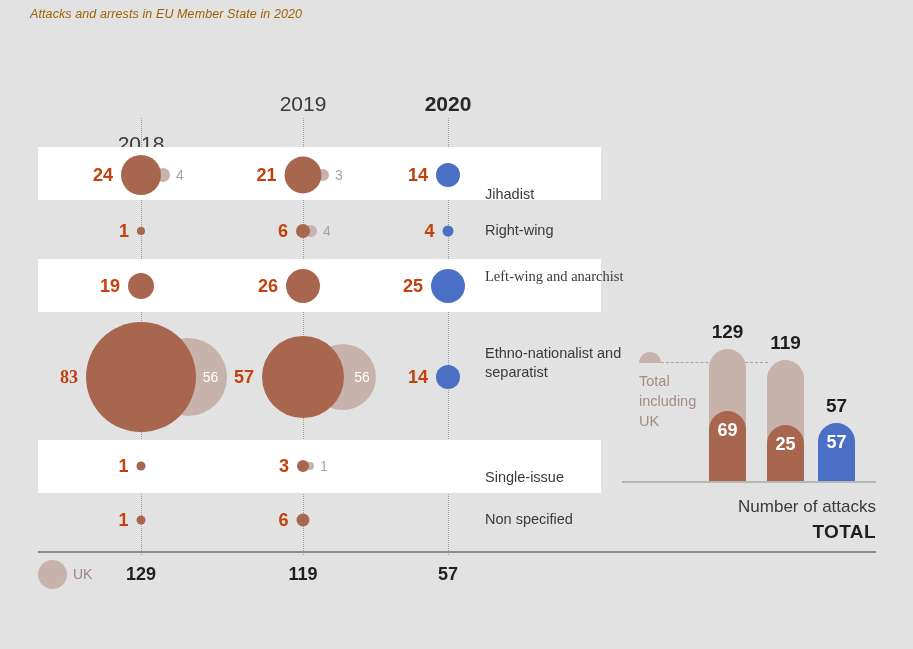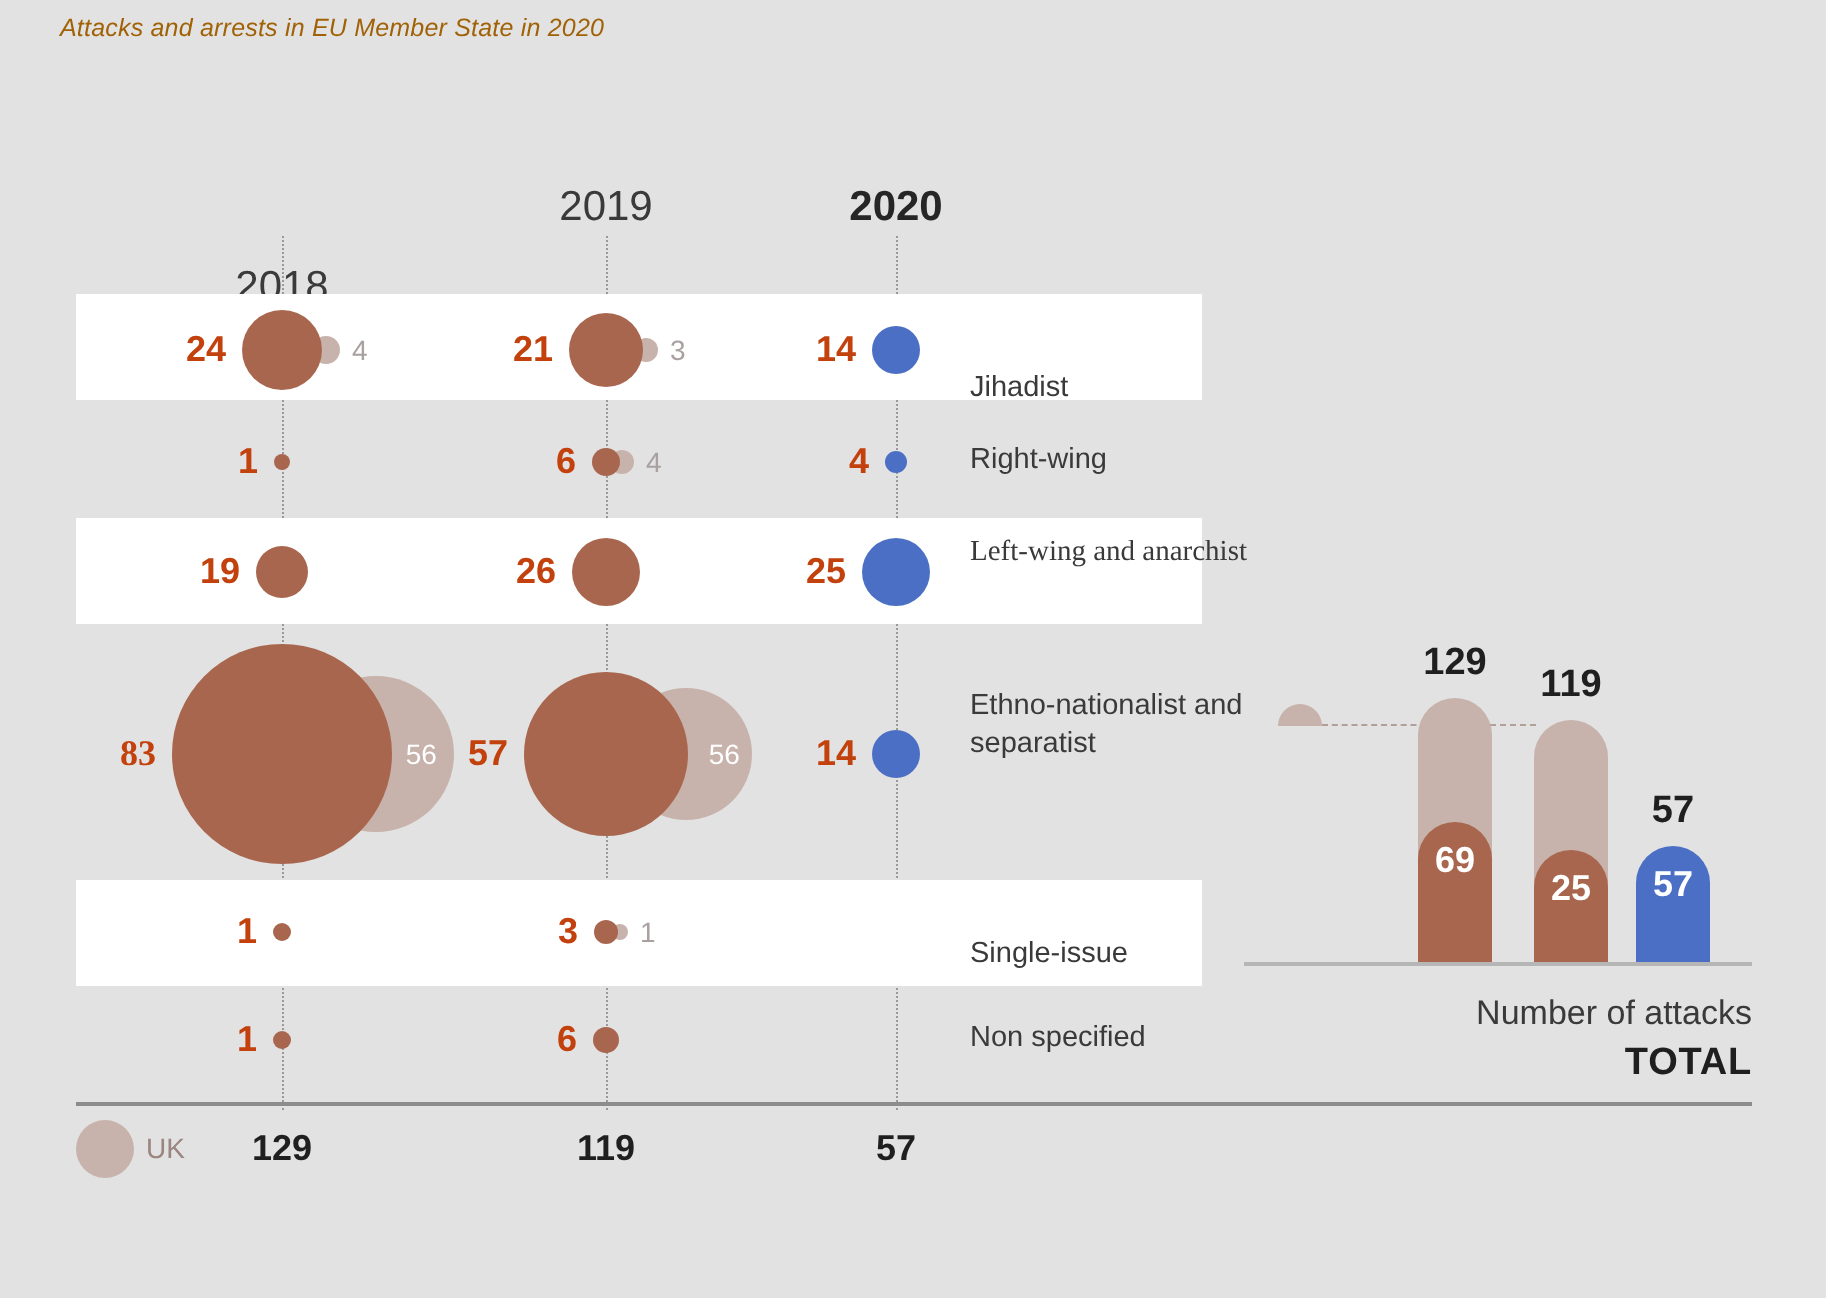--- a/index.html
+++ b/index.html
@@ -225,20 +225,21 @@
   <div id="totals-layer">
       <div class="tot" style="left: 141px;">129</div>
       <div class="tot" style="left: 303px;">119</div>
       <div class="tot" style="left: 448px;">57</div>
     </div>
 
   <div class="baseline"></div>
   <div class="annot-half"></div>
   <div class="annot-line"></div>
   <div class="annot-line2"></div>
+  <div class="annot-txt">Total including UK</div>
   <div id="bars-layer">
       <div class="bar-outer" style="left: 709px; top: 349.42px; width: 37px; height: 131.58px; background: rgb(199, 179, 171); border-radius: 18.5px 18.5px 0px 0px;"></div>
       <div class="bar-inner" style="left: 709px; top: 410.62px; width: 37px; height: 70.38px; background: rgb(169, 102, 79); border-radius: 18.5px 18.5px 0px 0px;"></div>
       <div class="bar-toplab" style="left: 727.5px; top: 321.42px;">129</div>
       <div class="bar-inlab" style="left: 727.5px; top: 419.62px;">69</div>
       <div class="bar-outer" style="left: 767px; top: 359.62px; width: 37px; height: 121.38px; background: rgb(199, 179, 171); border-radius: 18.5px 18.5px 0px 0px;"></div>
       <div class="bar-inner" style="left: 767px; top: 424.9px; width: 37px; height: 56.1px; background: rgb(169, 102, 79); border-radius: 18.5px 18.5px 0px 0px;"></div>
       <div class="bar-toplab" style="left: 785.5px; top: 331.62px;">119</div>
       <div class="bar-inlab" style="left: 785.5px; top: 433.9px;">25</div>
       <div class="bar-outer" style="left: 818px; top: 422.86px; width: 37px; height: 58.14px; background: rgb(74, 111, 196); border-radius: 18.5px 18.5px 0px 0px;"></div>

